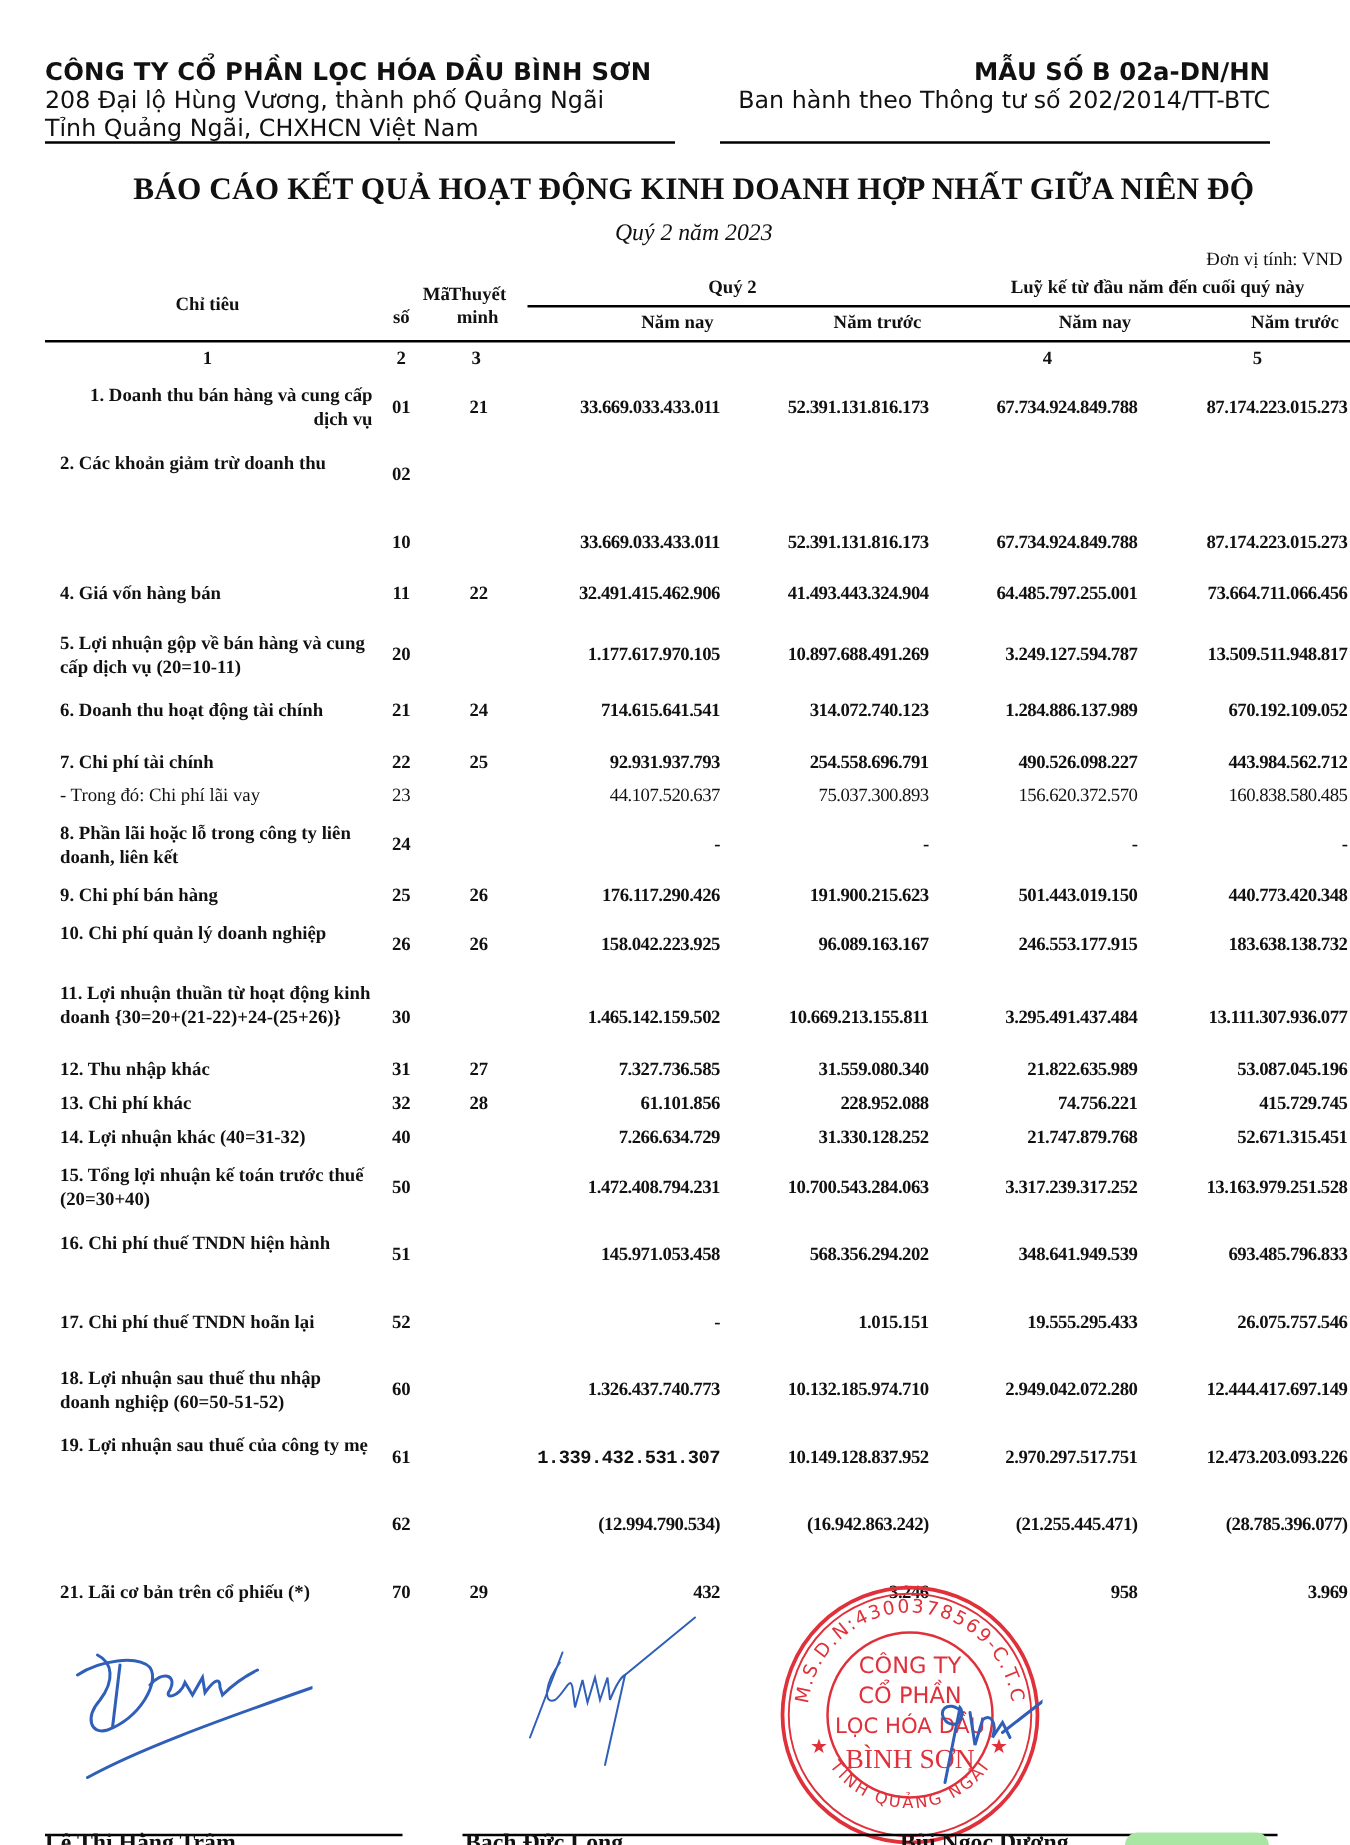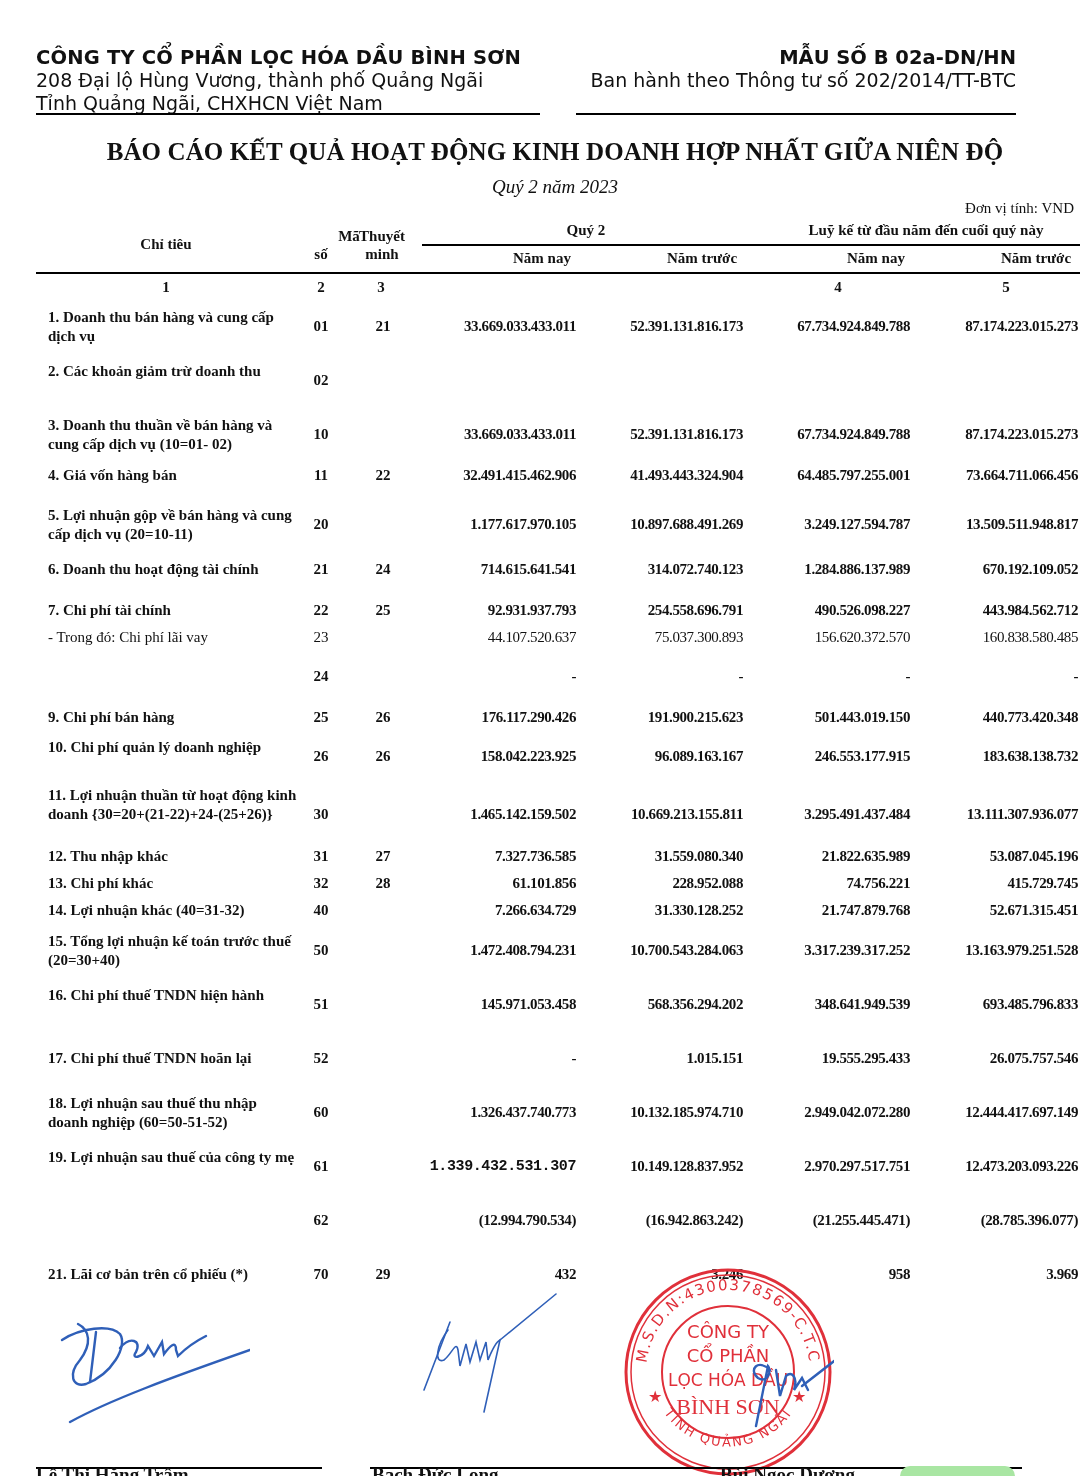--- a/index.html
+++ b/index.html
@@ -77,39 +77,38 @@
   <div class="col-head" style="left:930px;top:28px;width:140px;">Năm trước</div>
   <div class="hline" style="left:0;top:50px;width:1044px;height:2px;"></div>
   <div class="col-head" style="left:110px;top:57px;width:40px;">1</div>
   <div class="col-head" style="left:268px;top:57px;width:34px;">2</div>
   <div class="col-head" style="left:328px;top:57px;width:34px;">3</div>
   <div class="col-head" style="left:782px;top:57px;width:40px;">4</div>
   <div class="col-head" style="left:950px;top:57px;width:40px;">5</div>
 
   <div id="rows">
       <div class="row" style="top: 86px; height: 38px;">
-        <div class="label" style="top: 0px;">1. Doanh thu bán hàng và cung cấp dịch vụ</div>
+        <div class="label" style="top: 0px; text-align: right;">1. Doanh thu bán hàng và cung cấp dịch vụ</div>
         <div class="code" style="top: 10px;">01</div>
         <div class="note" style="top: 10px;">21</div>
         <div class="v v0" style="top: 10px;">33.669.033.433.011</div>
         <div class="v v1" style="top: 10px;">52.391.131.816.173</div>
         <div class="v v2" style="top: 10px;">67.734.924.849.788</div>
         <div class="v v3" style="top: 10px;">87.174.223.015.273</div>
       </div>
       <div class="row" style="top: 140px; height: 38px;">
         <div class="label" style="top: 0px;">2. Các khoản giảm trừ doanh thu</div>
         <div class="code" style="top: 10px;">02</div>
         <div class="note" style="top: 10px;"></div>
         <div class="v v0" style="top: 10px;"></div>
         <div class="v v1" style="top: 10px;"></div>
         <div class="v v2" style="top: 10px;"></div>
         <div class="v v3" style="top: 10px;"></div>
       </div>
       <div class="row" style="top: 194px; height: 38px;">
-        <div class="label" style="top: 0px;">3. Doanh thu thuần về bán hàng và cung cấp dịch vụ (10=01- 02)</div>
         <div class="code" style="top: 10px;">10</div>
         <div class="note" style="top: 10px;"></div>
         <div class="v v0" style="top: 10px;">33.669.033.433.011</div>
         <div class="v v1" style="top: 10px;">52.391.131.816.173</div>
         <div class="v v2" style="top: 10px;">67.734.924.849.788</div>
         <div class="v v3" style="top: 10px;">87.174.223.015.273</div>
       </div>
       <div class="row" style="top: 244px; height: 19px;">
         <div class="label" style="top: 0px;">4. Giá vốn hàng bán</div>
         <div class="code" style="top: 0.5px;">11</div>
@@ -149,20 +148,21 @@
       <div class="row normal" style="top: 406px; height: 19px;">
         <div class="label" style="top: 0px;"> - Trong đó: Chi phí lãi vay</div>
         <div class="code" style="top: 0.5px;">23</div>
         <div class="note" style="top: 0.5px;"></div>
         <div class="v v0" style="top: 0.5px;">44.107.520.637</div>
         <div class="v v1" style="top: 0.5px;">75.037.300.893</div>
         <div class="v v2" style="top: 0.5px;">156.620.372.570</div>
         <div class="v v3" style="top: 0.5px;">160.838.580.485</div>
       </div>
       <div class="row" style="top: 436px; height: 38px;">
+        <div class="label" style="top: 0px;">8. Phần lãi hoặc lỗ trong công ty liên doanh, liên kết</div>
         <div class="code" style="top: 10px;">24</div>
         <div class="note" style="top: 10px;"></div>
         <div class="v v0" style="top: 10px;">-</div>
         <div class="v v1" style="top: 10px;">-</div>
         <div class="v v2" style="top: 10px;">-</div>
         <div class="v v3" style="top: 10px;">-</div>
       </div>
       <div class="row" style="top: 486px; height: 19px;">
         <div class="label" style="top: 0px;">9. Chi phí bán hàng</div>
         <div class="code" style="top: 0.5px;">25</div>

